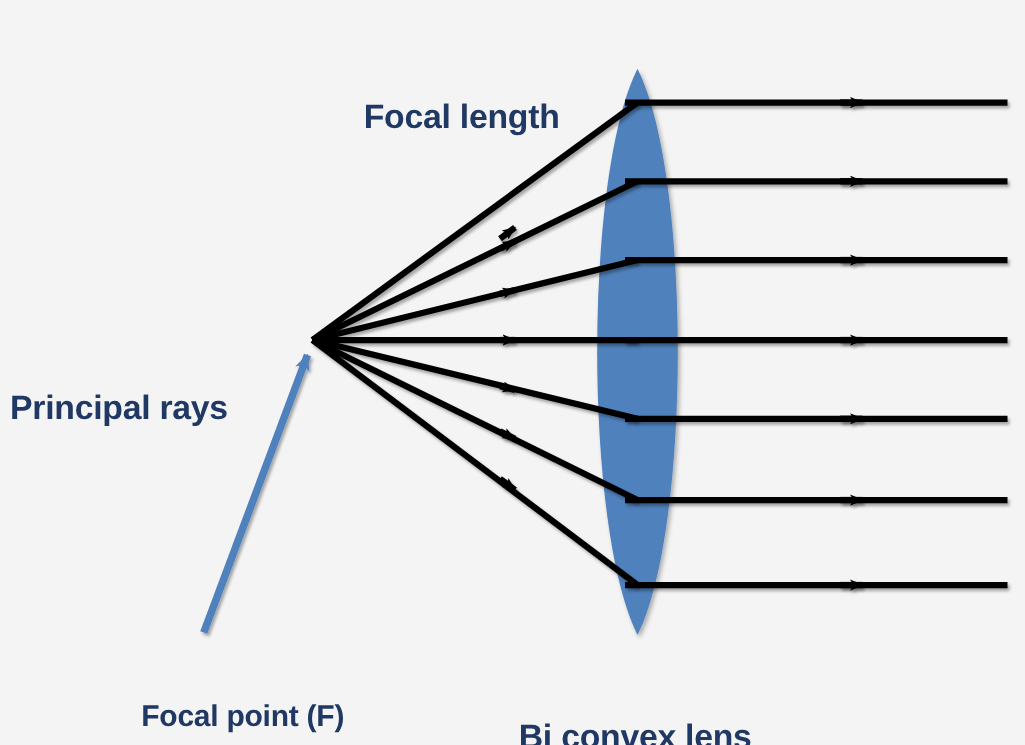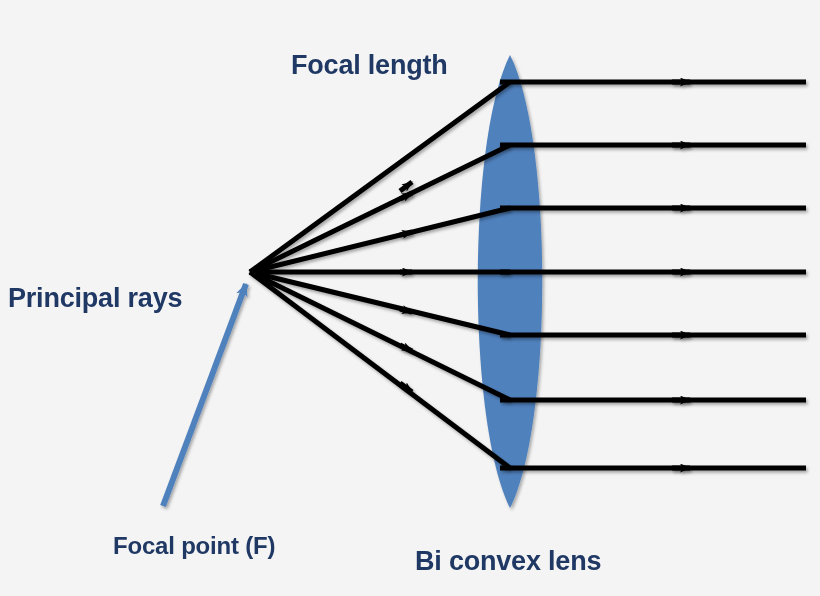--- a/index.html
+++ b/index.html
@@ -22,20 +22,21 @@
     width: 820px;
     height: 596px;
   }
   .label {
     position: absolute;
     color: #1F3864;
     font-family: "Liberation Sans", sans-serif;
     font-weight: bold;
     white-space: nowrap;
     letter-spacing: -0.2px;
+    margin-top: 28px;
   }
   #label-focal-length { left: 291px; top: 50px;  font-size: 27px; }
   #label-principal-axis { left: 8px;  top: 283px; font-size: 27px; }
   #label-focal-point  { left: 113px; top: 532px; font-size: 24px; }
   #label-bi-convex    { left: 415px; top: 546px; font-size: 27px; }
   #label-light-rays   { left: 668px; top: 546px; font-size: 27px; }
 </style>
 </head>
 <body>
 

